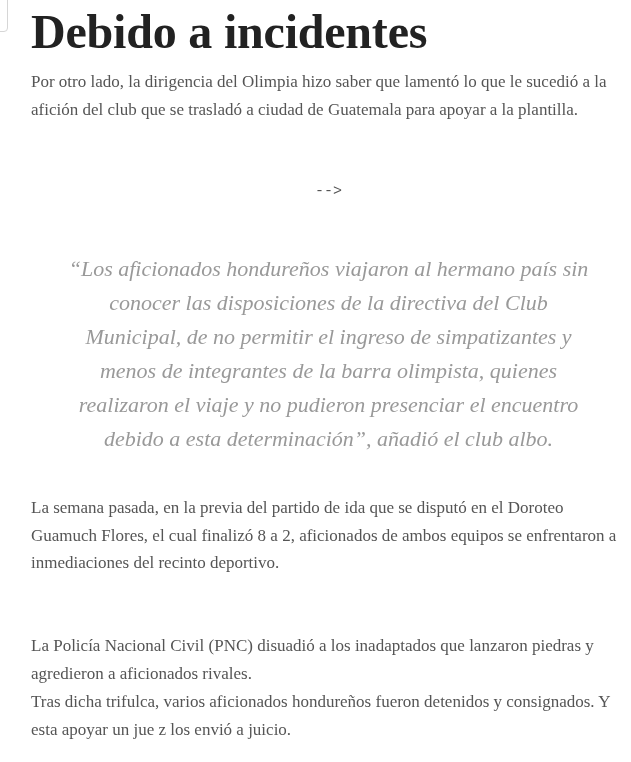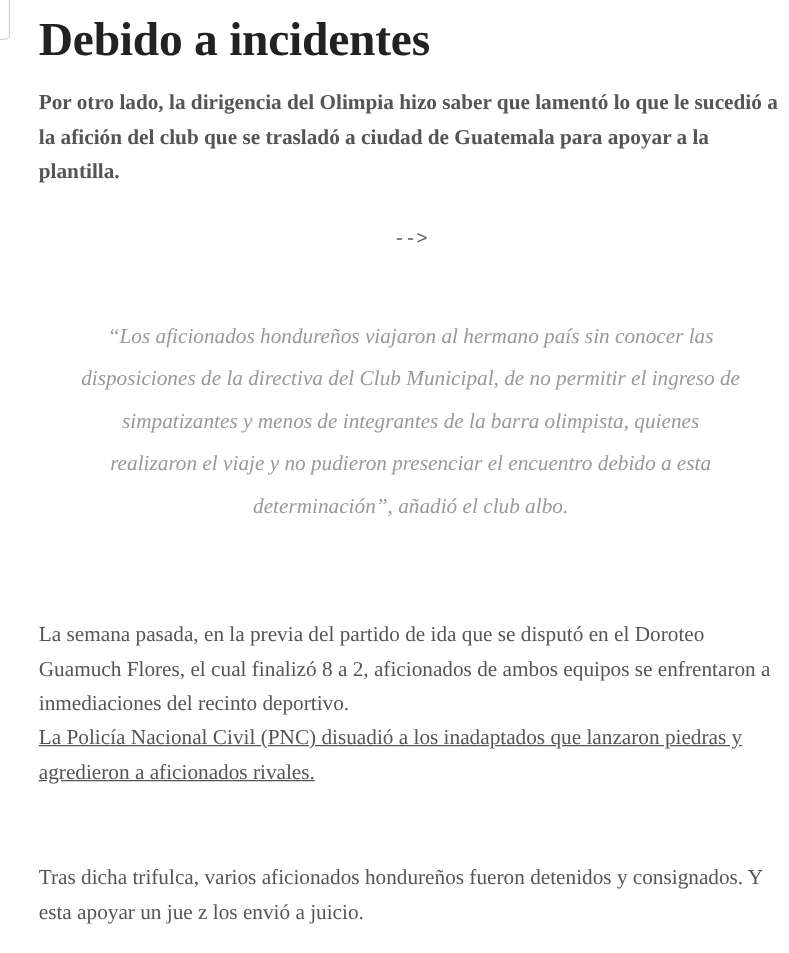--- a/index.html
+++ b/index.html
@@ -1,25 +1,25 @@
 <!DOCTYPE html>
 <html><head>
 <meta charset="utf-8">
 <style>
   html, body { margin: 0; padding: 0; background: #ffffff; }
   body { width: 631px; height: 762px; position: relative; overflow: hidden; font-family: "Liberation Serif", serif; }
   .edge-box { position: absolute; left: -8px; top: -6px; width: 14px; height: 36px; border: 1px solid #d6d6d6; border-radius: 4px; background: #fff; }
   .article { position: absolute; left: 31px; top: 0; width: 595px; }
-  h1 { margin: 0; position: absolute; top: 10px; left: 0; font-size: 38px; font-weight: bold; color: #222222; letter-spacing: -0.2px; white-space: nowrap; line-height: 44px; }
+  h1 { margin: 0; position: absolute; top: 10px; left: 0; font-size: 48px; font-weight: bold; color: #222222; letter-spacing: -0.2px; white-space: nowrap; line-height: 44px; }
   p.body { position: absolute; left: 0; margin: 0; font-size: 17px; line-height: 27.5px; color: #555555; width: 595px; }
-  .p1 { top: 68px; font-weight: bold; }
+  .p1 { top: 68px; }
   .marker { position: absolute; top: 183px; left: 0; width: 595px; text-align: center; font-size: 15px; color: #555; font-family: "Liberation Mono", monospace; }
-  .quote { position: absolute; top: 252px; left: 30px; width: 535px; text-align: center; font-style: italic; font-size: 17px; line-height: 34px; color: #999999; margin: 0; }
+  .quote { position: absolute; top: 252px; left: 30px; width: 535px; text-align: center; font-style: italic; font-size: 22px; line-height: 34px; color: #999999; margin: 0; }
   .p2 { top: 494px; }
-  .p3 { top: 576px; text-decoration: underline; }
+  .p3 { top: 632px; }
   .p4 { top: 688px; }
 </style>
 </head>
 <body>
 
 <div class="edge-box"></div>
 
 <article class="article">
   <h1>Debido a incidentes</h1>
   <p class="body p1">Por otro lado, la dirigencia del Olimpia hizo saber que lamentó lo que le sucedió a la afición del club que se trasladó a ciudad de Guatemala para apoyar a la plantilla.</p>

